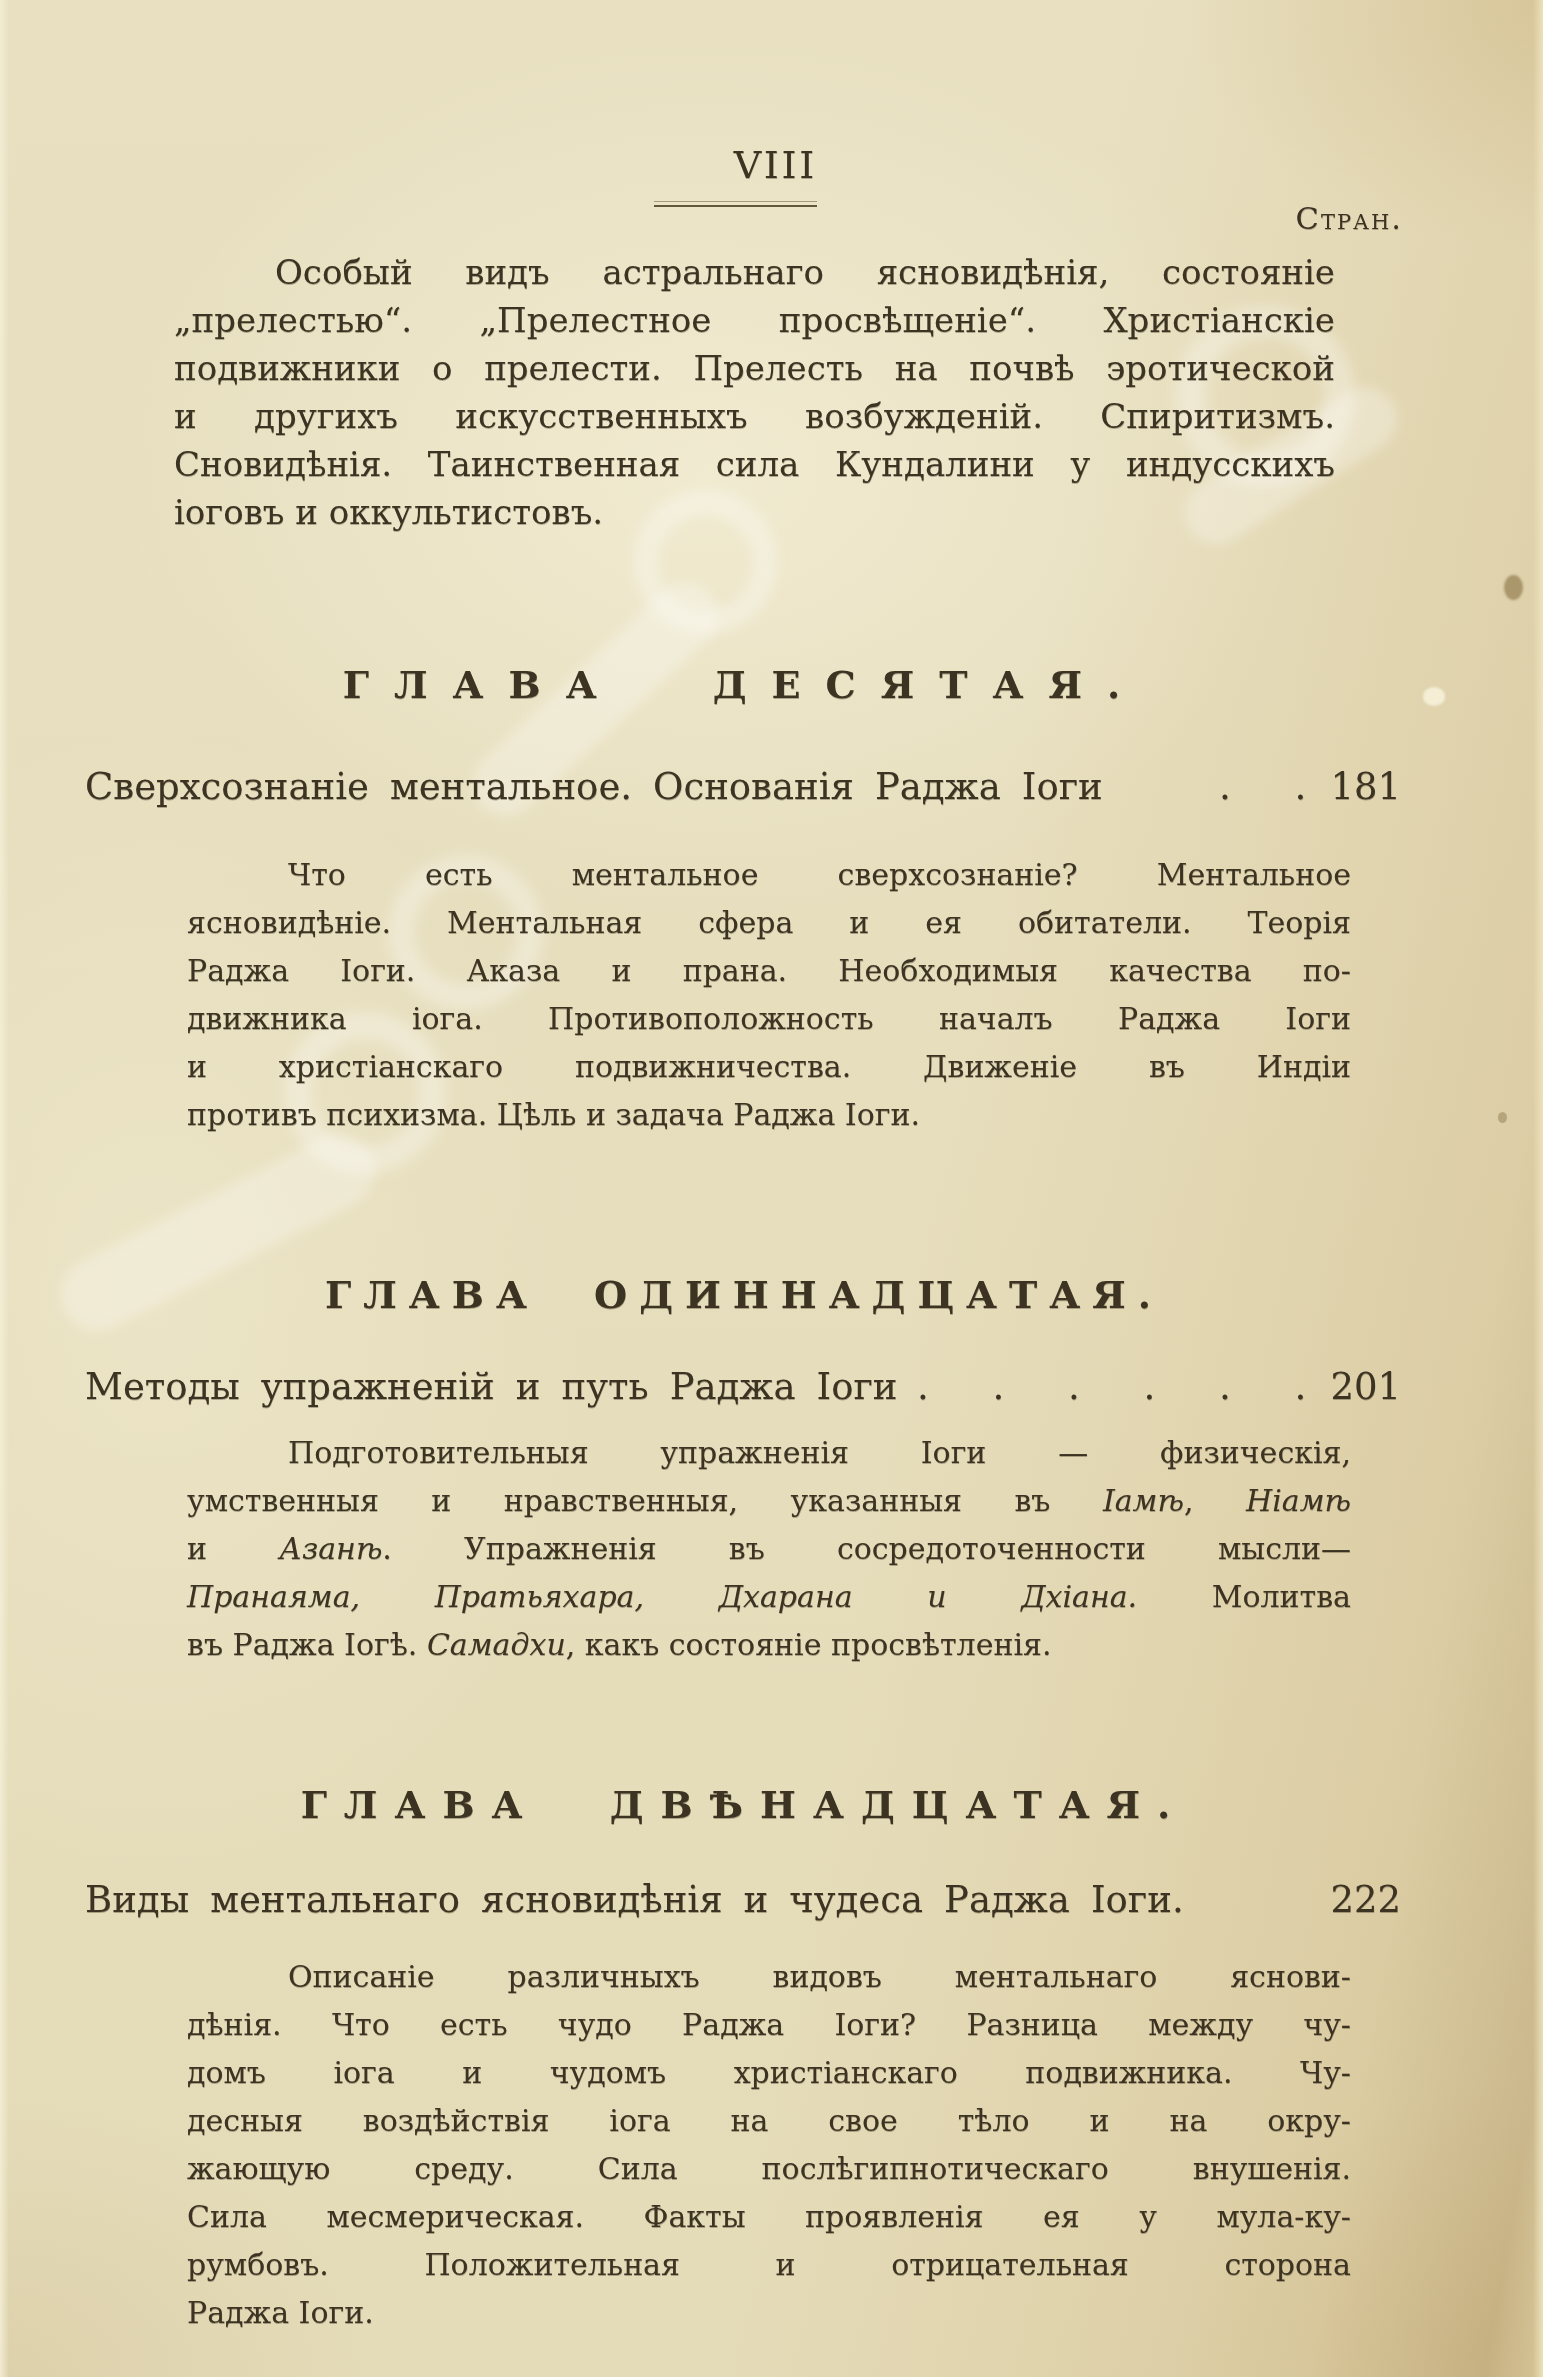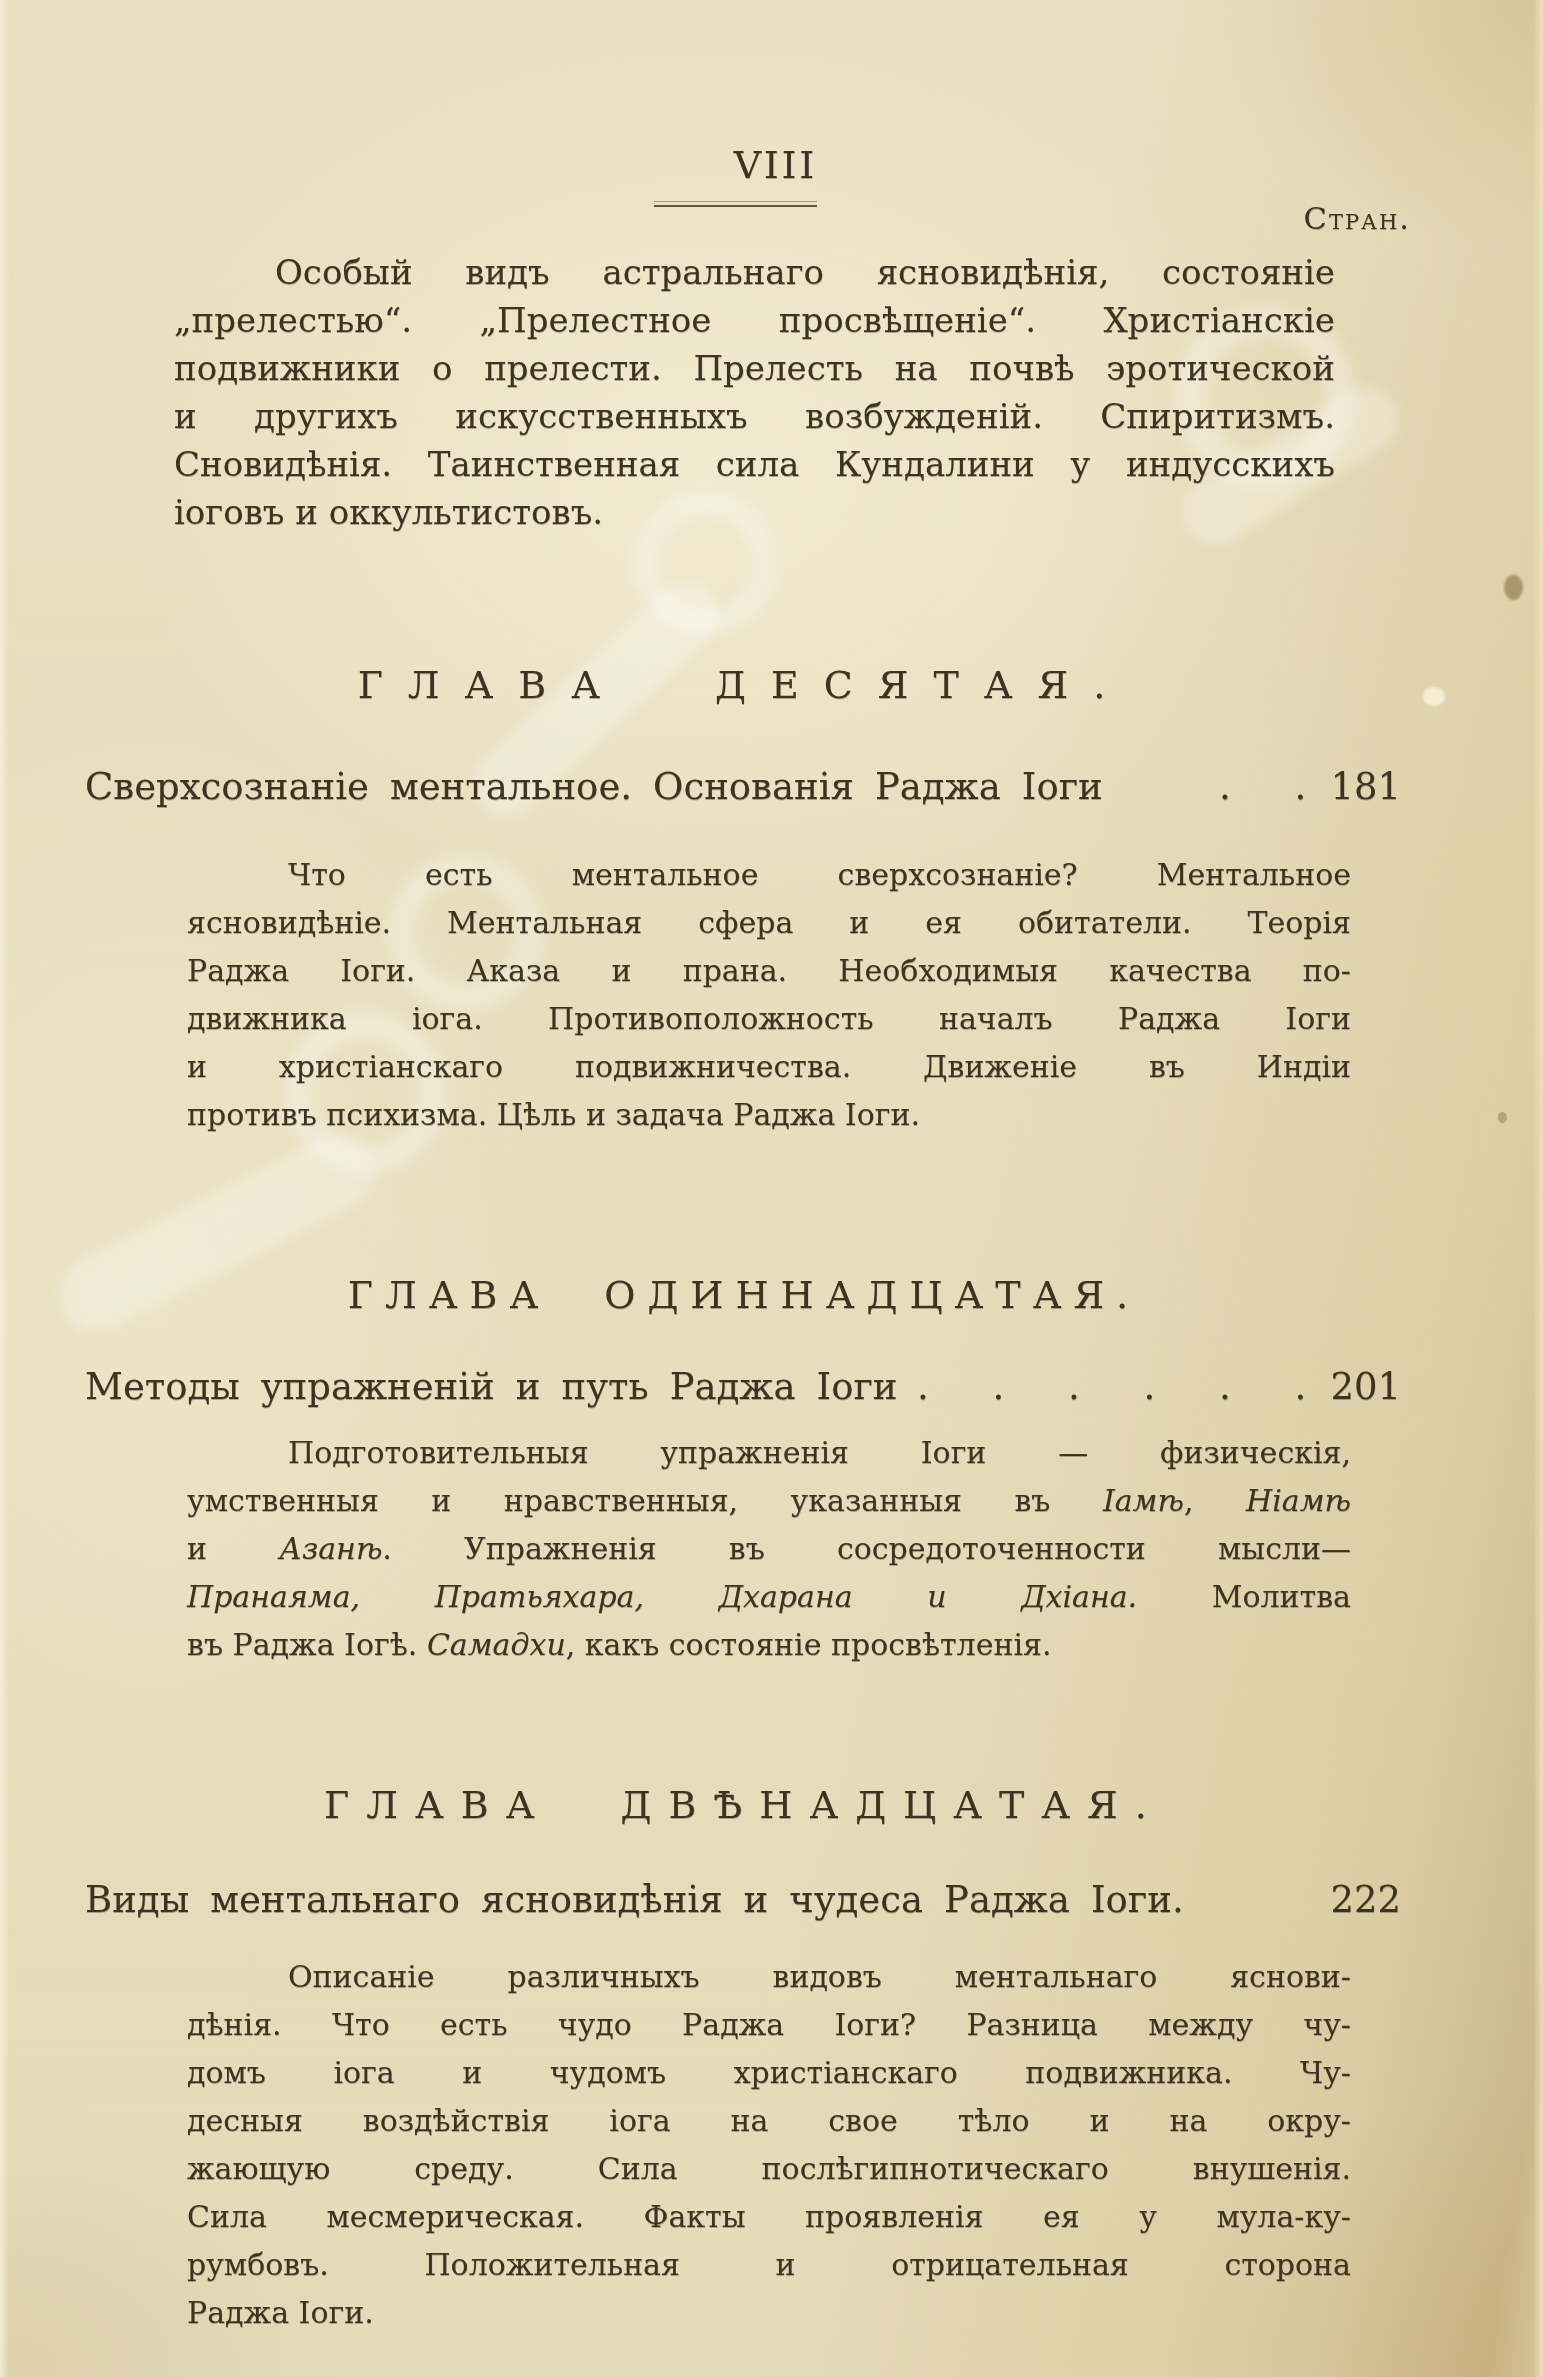--- a/index.html
+++ b/index.html
@@ -31,32 +31,32 @@
   .roman {
     top: 143px; left: 651px; width: 166px;
     font-size: 38px; letter-spacing: 2.7px; text-align: right;
   }
   .roman-rule {
     top: 201px; left: 654px; width: 163px; height: 3.3px;
     border-top: 1.3px solid rgba(74,62,36,0.45);
     border-bottom: 2px solid rgba(74,62,36,0.85);
   }
   .stran {
-    top: 201px; right: 132px;
+    top: 201px; right: 140px;
     font-size: 30.5px; font-variant: small-caps; letter-spacing: 2px;
   }
 
   .intro {
     top: 248px; left: 174px; width: 1161px;
     font-size: 34px; line-height: 48px;
   }
 
   .heading {
     left: 0; width: 1488px; text-align: center;
-    font-size: 38px; line-height: 44px; font-weight: normal; margin: 0;
+    font-size: 38px; line-height: 44px; font-weight: bold; margin: 0;
   }
   .h10 { top: 663px; letter-spacing: 25px; word-spacing: 53px; }
   .h11 { top: 1273px; letter-spacing: 12px; word-spacing: 30px; }
   .h12 { top: 1783px; letter-spacing: 17px; word-spacing: 40px; text-align: center; }
 
   .toc {
     left: 85px; width: 1316px;
     display: flex; align-items: baseline;
     font-size: 37px; line-height: 46px;
   }

